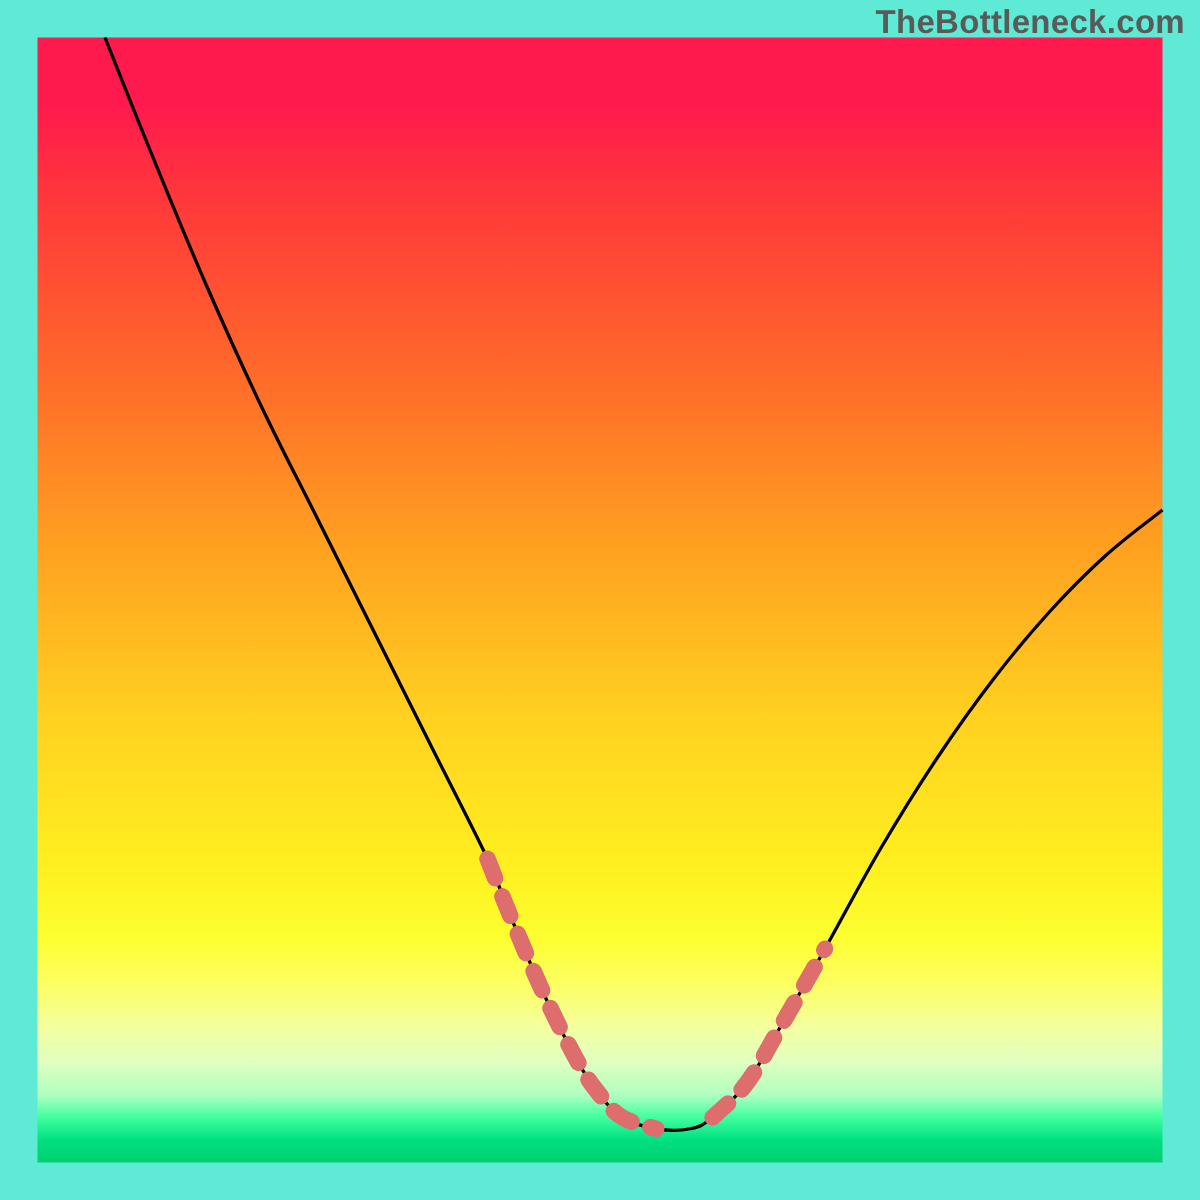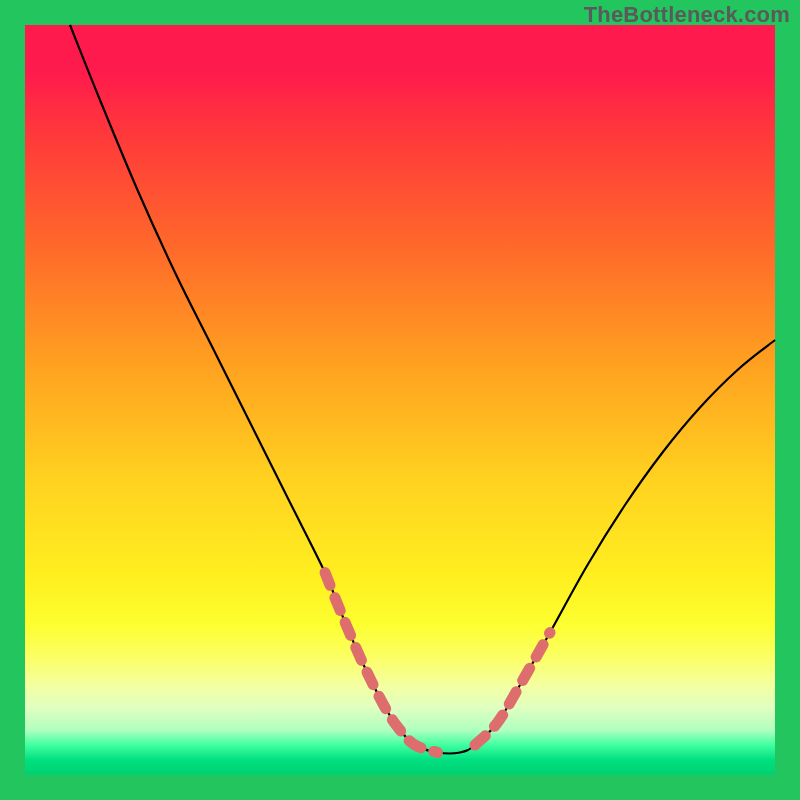--- a/index.html
+++ b/index.html
@@ -7,21 +7,21 @@
     padding: 0;
     width: 800px;
     height: 800px;
     background: #000;
     overflow: hidden;
   }
   .frame {
     position: relative;
     width: 800px;
     height: 800px;
-    background: #22c55e;
+    background: #5eead4;
   }
   .plot-area {
     position: absolute;
     left: 25px;
     top: 25px;
     width: 750px;
     height: 750px;
     background: linear-gradient(to bottom,
       #ff1a4d 0%,
       #ff1a4d 6%,

